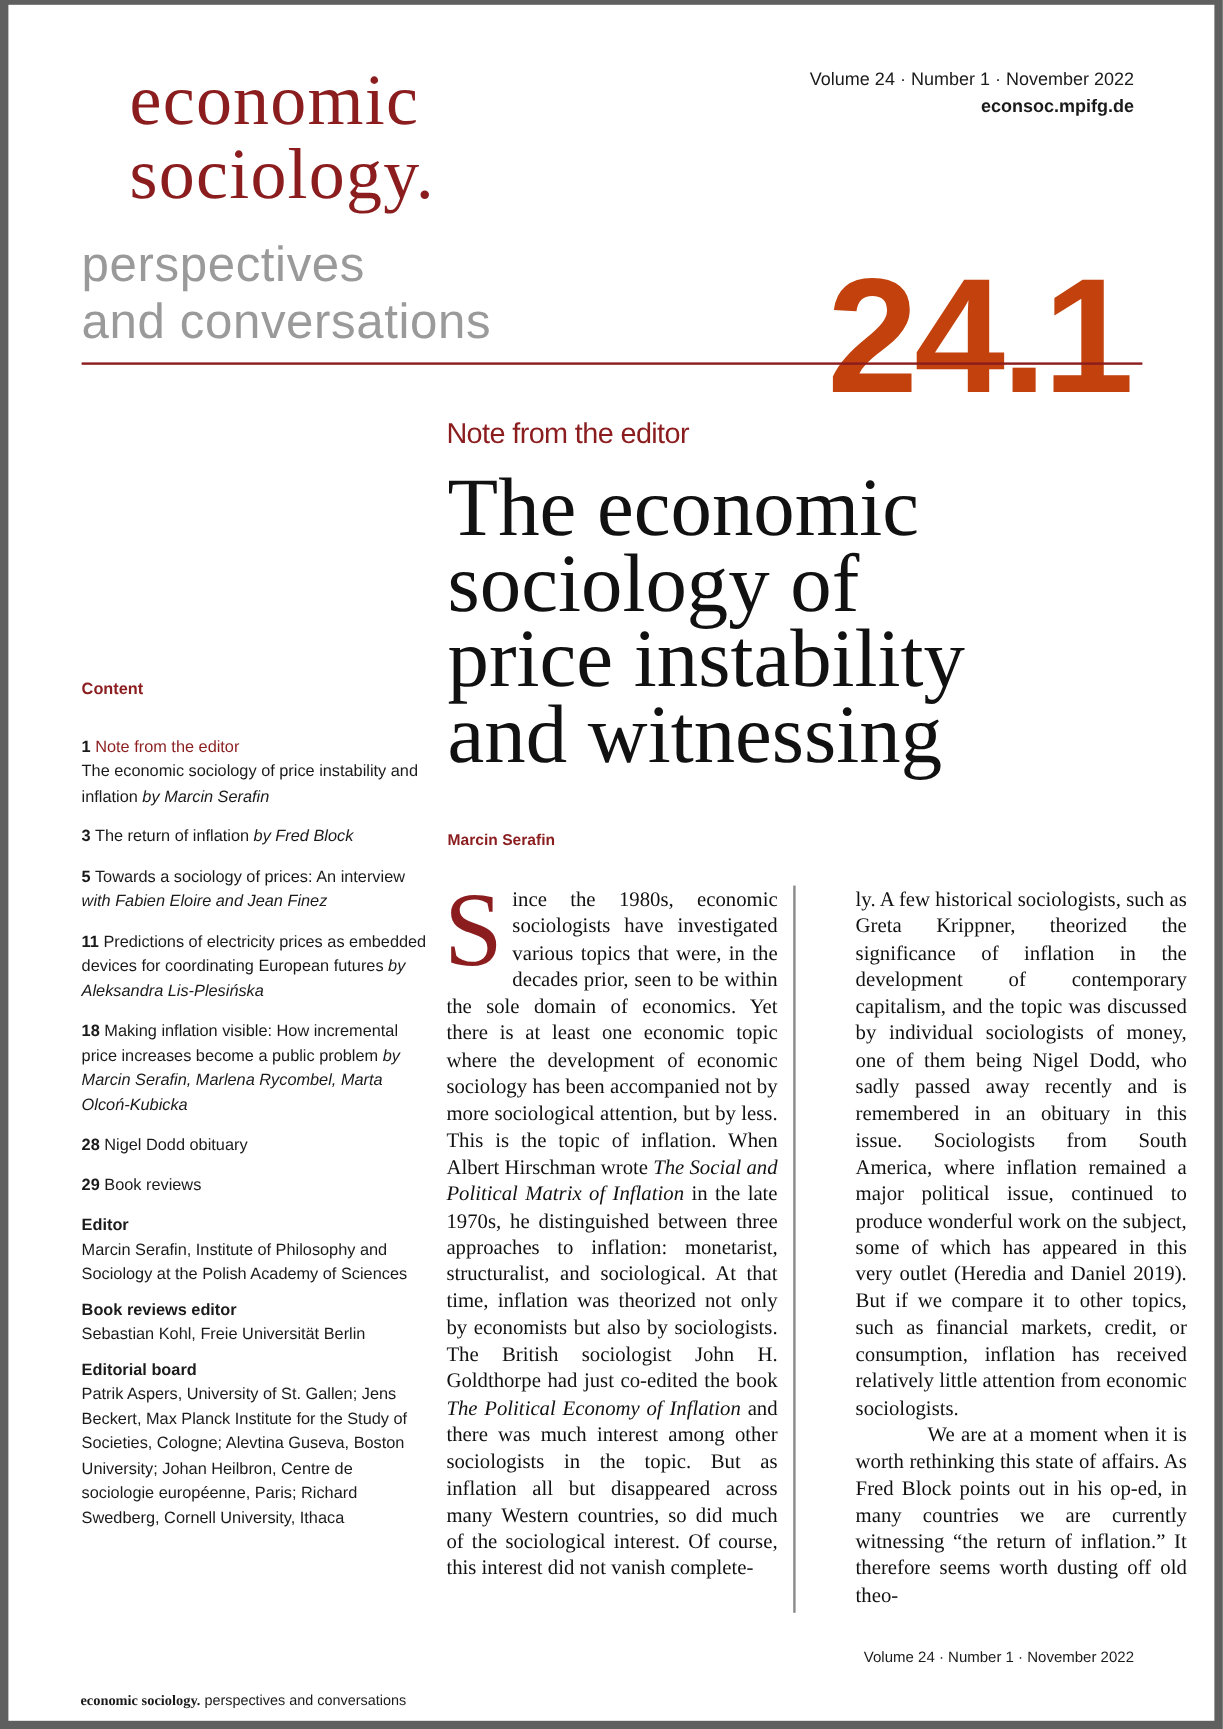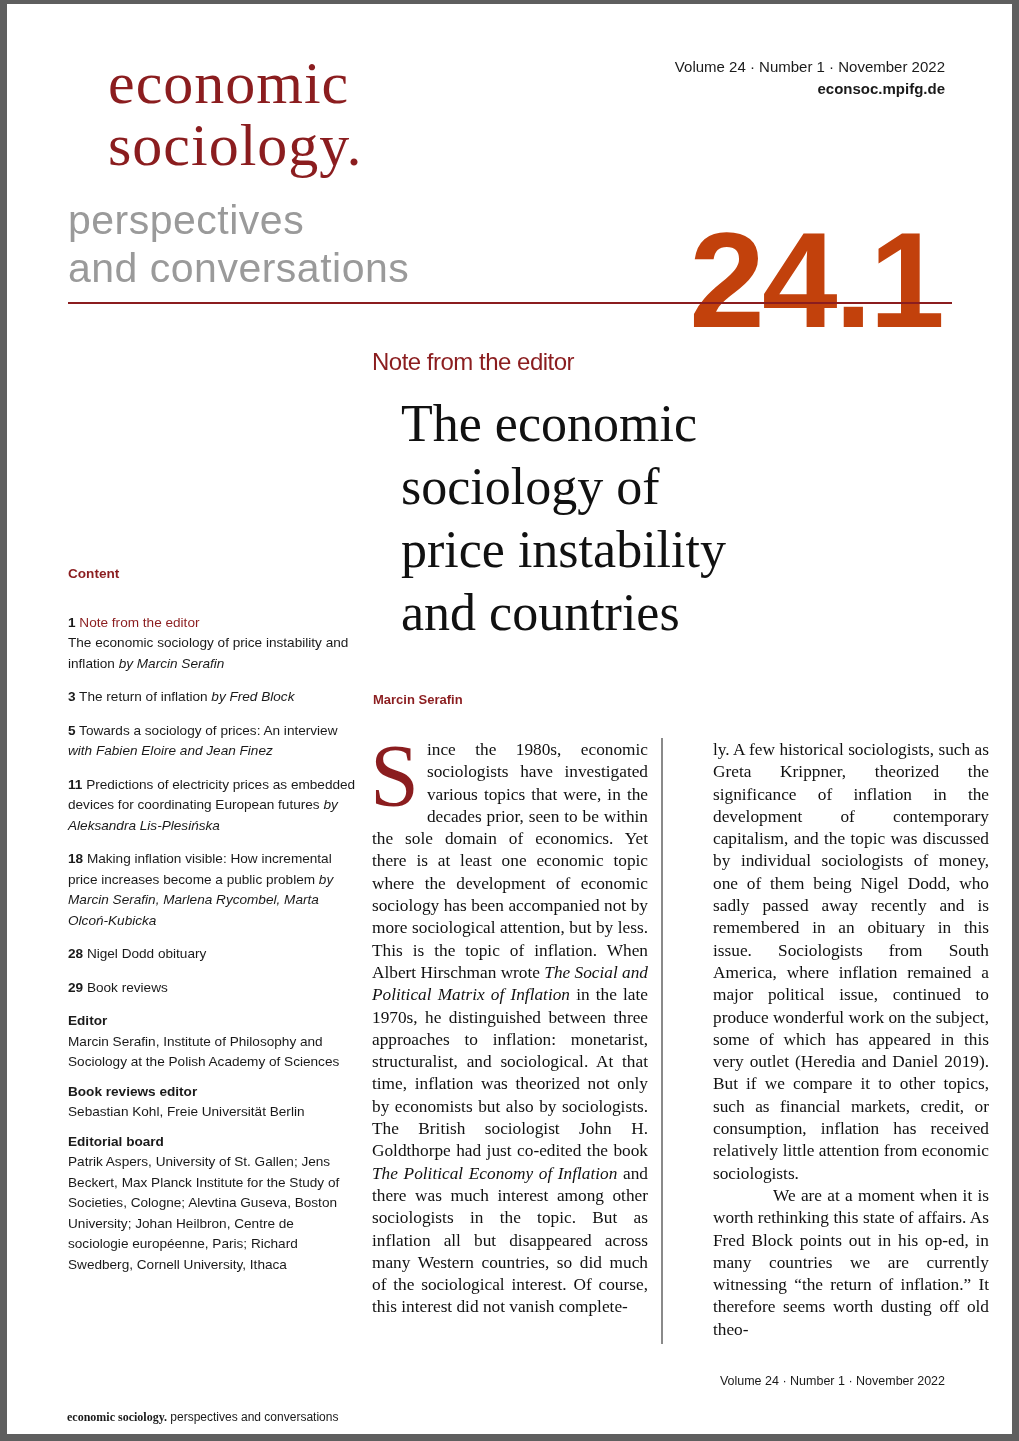--- a/index.html
+++ b/index.html
@@ -12,21 +12,21 @@
   
   .mast1 { left:60px; top:48px; font-size:60px; line-height:62px; letter-spacing:1px; color:#8b1d1f;margin-left:41px; }
   .mast2 { left:61px; top:192px; font-size:41px; line-height:48px; color:#9a9a9a; font-weight:300; letter-spacing:0.5px; }
   .issue-meta { right:67px; top:52px; text-align:right; font-size:15px; line-height:22px; color:#1a1a1a; }
   .issue-meta .url { font-weight:bold; }
   .bignum { right:70px; top:158px; font-size:136px; line-height:140px; font-weight:bold; color:#c2410c; letter-spacing:-3px;margin-top:48px; }
   .rule { left:61px; top:298px; width:884px; height:2px; background:#8b1d1f; }
 
   
   .kicker { left:365px; top:344px; font-size:24px; color:#8b1d1f; font-weight:300; letter-spacing:-0.5px; }
-  .title { left:366px; top:388px; width:480px; font-size:52px; line-height:63px; color:#111;margin-left:28px; }
+  .title { left:366px; top:388px; width:480px; font-size:69px; line-height:63px; color:#111; }
   .byline { left:366px; top:664px; font-size:13px; font-weight:bold; color:#8b1d1f;margin-top:24px; }
 
   
   .sidebar { left:61px; top:560px; width:290px; font-size:13.6px; line-height:20.5px; color:#1a1a1a; }
   .sidebar .hdr { font-weight:bold; color:#8b1d1f; margin-bottom:28px; }
   .toc-item { margin-bottom:13px; }
   .toc-item b { font-weight:bold; }
   .toc-item .sect { color:#8b1d1f; }
   .sb-section { margin-bottom:9px; }
   .sb-section .lbl { font-weight:bold; }
@@ -63,21 +63,21 @@
     <div class="url">econsoc.mpifg.de</div>
   </div>
   <div class="abs sans bignum">24.1</div>
   <div class="abs rule"></div>
 
   <div class="abs sans kicker">Note from the editor</div>
   <div class="abs serif title">
     <div>The economic</div>
     <div>sociology of</div>
     <div>price instability</div>
-    <div>and countries</div>
+    <div>and witnessing</div>
   </div>
   <div class="abs sans byline">Marcin Serafin</div>
 
   <div class="abs sans sidebar">
     <div class="hdr">Content</div>
 
     <div class="toc-item">
       <b>1</b>
       <span class="sect">Note from the editor</span><br>
       <span>The economic sociology of price instability and inflation</span>

